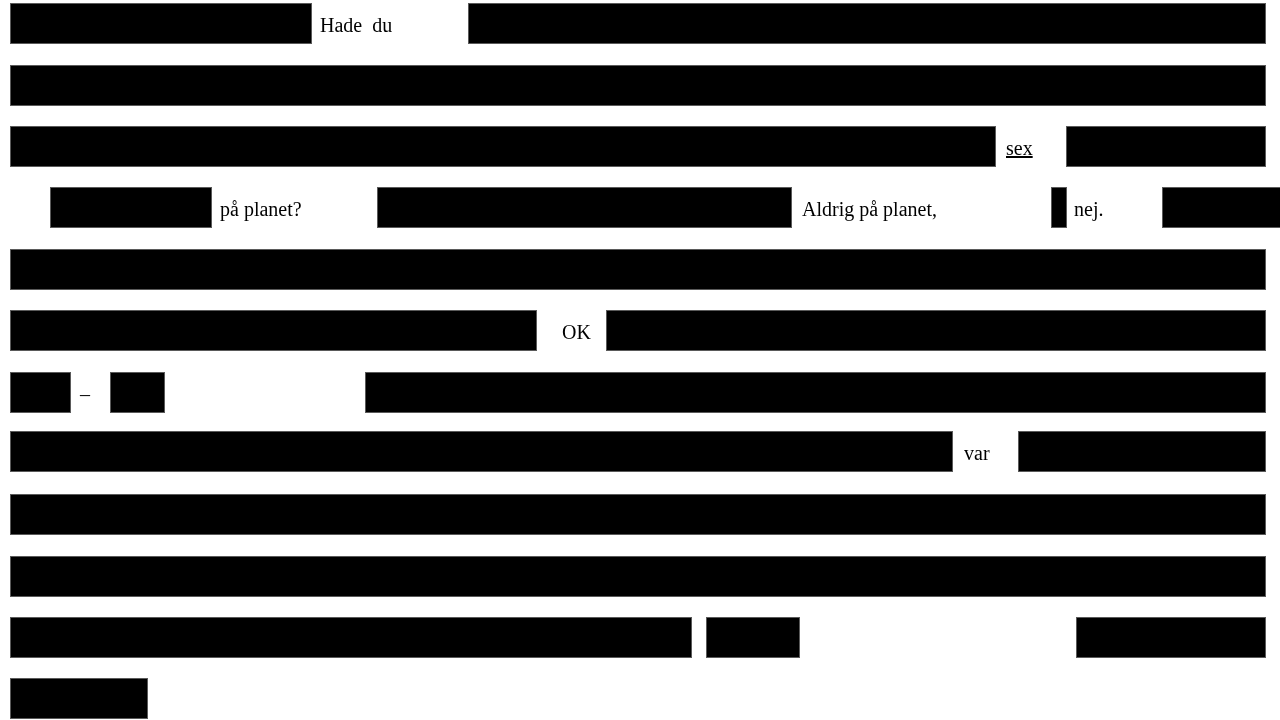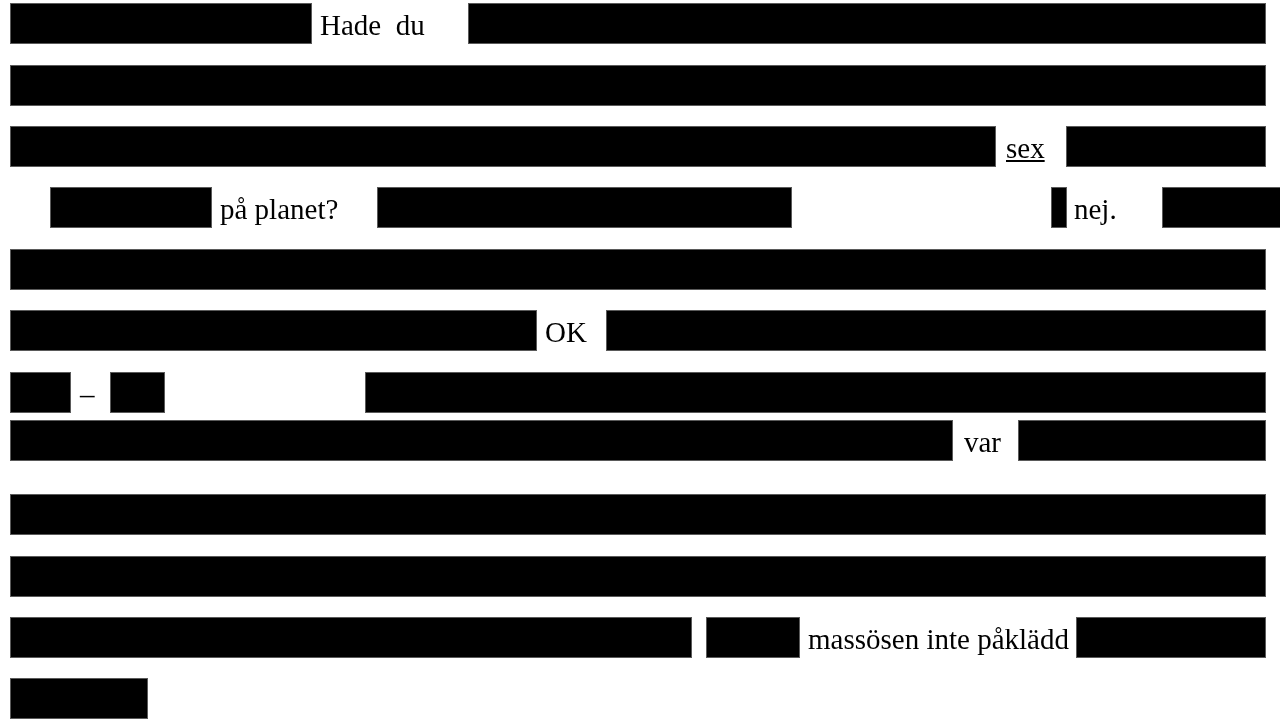--- a/index.html
+++ b/index.html
@@ -8,21 +8,21 @@
     background: #ffffff; position: relative;
     font-family: "Liberation Serif", "DejaVu Serif", serif;
   }
   .line { position: absolute; left: 0; width: 1280px; height: 42px; }
   .bar {
     position: absolute; top: 0; height: 41px;
     background: #000000; border: 1px solid #5a5a5a; box-sizing: border-box;
   }
   .txt {
     position: absolute; top: 0; height: 41px; line-height: 44px;
-    font-size: 29px; color: #000; white-space: nowrap;
+    font-size: 20px; color: #000; white-space: nowrap;
   }
 </style>
 </head>
 <body>
 
 <div id="doc">
     <div class="line" style="top: 3px;">
       <div class="bar" style="left: 10px; width: 302px; background: rgb(0, 0, 0);"></div>
       <div class="txt" style="left: 320px;">Hade&nbsp;&nbsp;du</div>
       <div class="bar" style="left: 468px; width: 798px; background: rgb(0, 0, 0);"></div>
@@ -32,51 +32,51 @@
     </div>
     <div class="line" style="top: 126px;">
       <div class="bar" style="left: 10px; width: 986px; background: rgb(0, 0, 0);"></div>
       <div class="txt" style="left: 1006px; text-decoration: underline;">sex</div>
       <div class="bar" style="left: 1066px; width: 200px; background: rgb(0, 0, 0);"></div>
     </div>
     <div class="line" style="top: 187px; margin-left: 40px;">
       <div class="bar" style="left: 10px; width: 162px; background: rgb(0, 0, 0);"></div>
       <div class="txt" style="left: 180px;">på planet?</div>
       <div class="bar" style="left: 337px; width: 415px; background: rgb(0, 0, 0);"></div>
+      <div class="txt" style="left: 762px;">Aldrig på planet,</div>
       <div class="bar" style="left: 1011px; width: 16px; background: rgb(0, 0, 0);"></div>
       <div class="txt" style="left: 1034px;">nej.</div>
       <div class="bar" style="left: 1122px; width: 144px; background: rgb(0, 0, 0);"></div>
     </div>
     <div class="line" style="top: 249px;">
       <div class="bar" style="left: 10px; width: 1256px; background: rgb(0, 0, 0);"></div>
     </div>
     <div class="line" style="top: 310px;">
       <div class="bar" style="left: 10px; width: 527px; background: rgb(0, 0, 0);"></div>
-      <div class="txt" style="left: 545px;">OK</div>
+      <div class="txt" style="left: 562px;">OK</div>
       <div class="bar" style="left: 606px; width: 660px; background: rgb(0, 0, 0);"></div>
     </div>
     <div class="line" style="top: 372px;">
       <div class="bar" style="left: 10px; width: 61px; background: rgb(0, 0, 0);"></div>
       <div class="txt" style="left: 80px;">–</div>
       <div class="bar" style="left: 110px; width: 55px; background: rgb(0, 0, 0);"></div>
       <div class="bar" style="left: 365px; width: 901px; background: rgb(0, 0, 0);"></div>
     </div>
-    <div class="line" style="top: 420px; text-decoration: underline;">
+    <div class="line" style="top: 431px; text-decoration: underline;">
       <div class="bar" style="left: 10px; width: 943px; background: rgb(0, 0, 0);"></div>
       <div class="txt" style="left: 964px;">var</div>
       <div class="bar" style="left: 1018px; width: 248px; background: rgb(0, 0, 0);"></div>
     </div>
     <div class="line" style="top: 494px;">
       <div class="bar" style="left: 10px; width: 1256px; background: rgb(0, 0, 0);"></div>
     </div>
     <div class="line" style="top: 556px;">
       <div class="bar" style="left: 10px; width: 1256px; background: rgb(0, 0, 0);"></div>
     </div>
     <div class="line" style="top: 617px;">
       <div class="bar" style="left: 10px; width: 682px; background: rgb(0, 0, 0);"></div>
       <div class="bar" style="left: 706px; width: 94px; background: rgb(0, 0, 0);"></div>
-      <div class="txt" style="left: 808px;">massösen inte påklädd</div>
       <div class="bar" style="left: 1076px; width: 190px; background: rgb(0, 0, 0);"></div>
     </div>
     <div class="line" style="top: 678px;">
       <div class="bar" style="left: 10px; width: 138px; background: rgb(0, 0, 0);"></div>
     </div>
   </div>
 
 </body></html>

